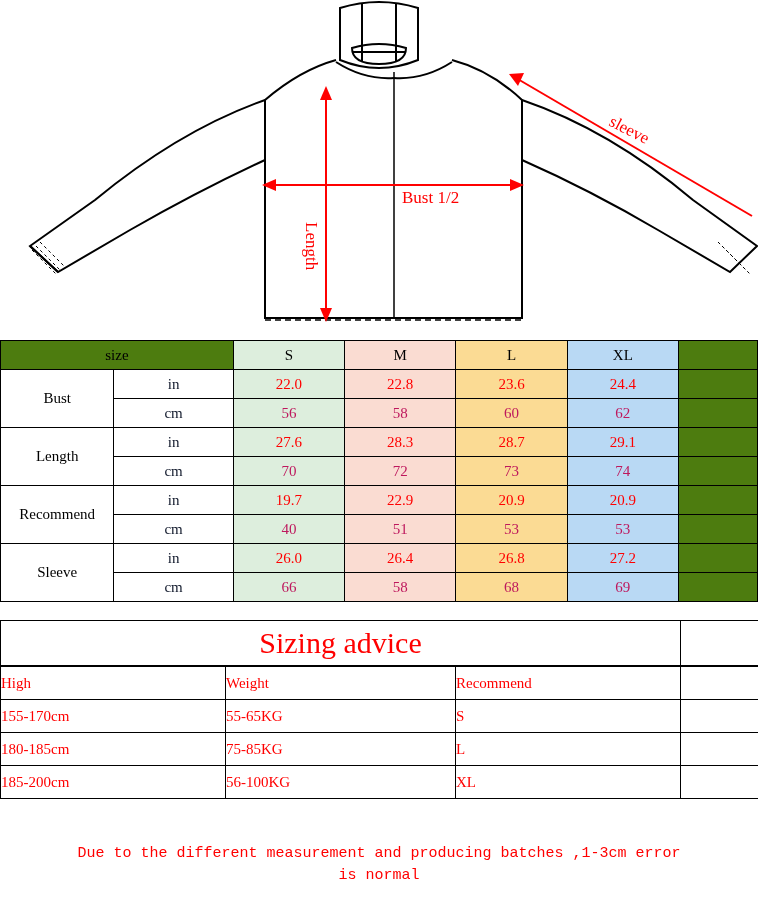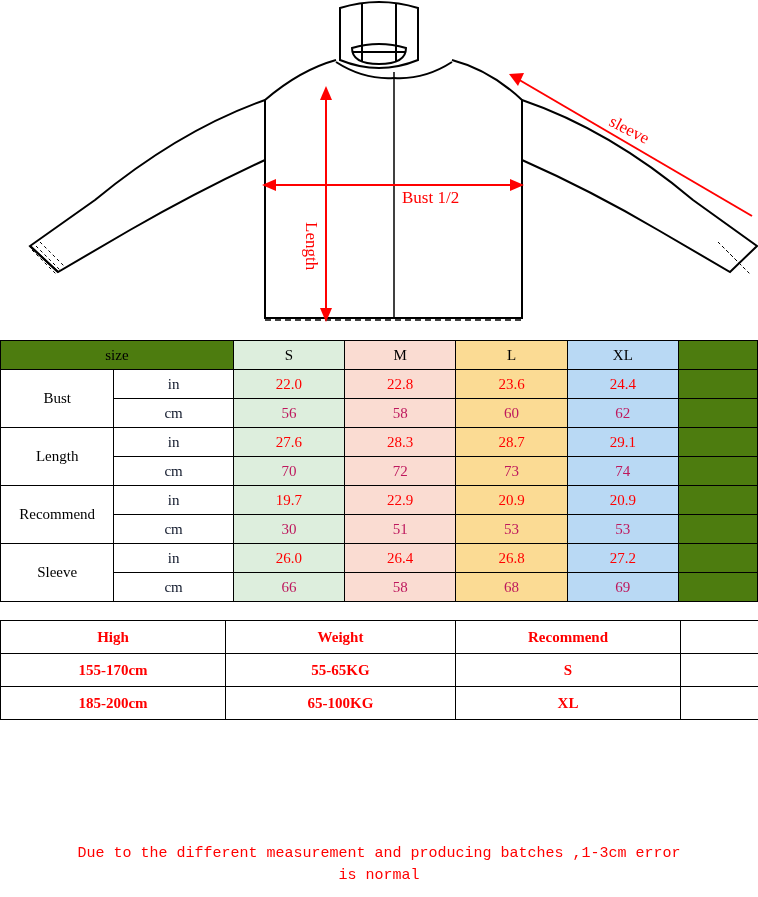--- a/index.html
+++ b/index.html
@@ -116,24 +116,23 @@
   }
 
   .advice {
     width: 758px;
     border-collapse: collapse;
     table-layout: fixed;
   }
   .advice td {
     border: 1px solid #000;
     height: 32px;
-    text-align: center;
     color: #ff0000;
     font-size: 15px;
-    font-weight: bold;
+    font-weight: normal;
     font-family: "Liberation Serif", serif;
     padding: 0;
   }
   .adv-c1 { width: 225px; }
   .adv-c2 { width: 230px; }
   .adv-c3 { width: 225px; }
   .adv-c4 { width: 78px; }
 
   .footnote {
     position: absolute;
@@ -269,21 +268,21 @@
         <td class="row-label" rowspan="2">Recommend</td>
         <td class="unit-in">in</td>
         <td class="val-in bg-s">19.7</td>
         <td class="val-in bg-m">22.9</td>
         <td class="val-in bg-l">20.9</td>
         <td class="val-in bg-xl">20.9</td>
         <td class="bg-white"></td>
       </tr>
       <tr>
         <td class="unit-cm">cm</td>
-        <td class="val-cm bg-s">30</td>
+        <td class="val-cm bg-s">40</td>
         <td class="val-cm bg-m">51</td>
         <td class="val-cm bg-l">53</td>
         <td class="val-cm bg-xl">53</td>
         <td class="bg-white"></td>
       </tr>
 
       <tr>
         <td class="row-label" rowspan="2">Sleeve</td>
         <td class="unit-in">in</td>
         <td class="val-in bg-s">26.0</td>
@@ -297,20 +296,34 @@
         <td class="val-cm bg-s">66</td>
         <td class="val-cm bg-m">58</td>
         <td class="val-cm bg-l">68</td>
         <td class="val-cm bg-xl">69</td>
         <td class="bg-white"></td>
       </tr>
     </tbody>
   </table>
 
   <div class="advice-wrap">
+    <table class="advice-title-row">
+      <colgroup>
+        <col class="adv-c1">
+          <col class="adv-c2">
+          <col class="adv-c3">
+          <col class="adv-c4">
+      </colgroup>
+      <tbody>
+        <tr>
+          <td class="advice-title" colspan="3">Sizing advice</td>
+          <td></td>
+        </tr>
+      </tbody>
+    </table>
 
     <table class="advice">
       <colgroup>
         <col class="adv-c1">
           <col class="adv-c2">
           <col class="adv-c3">
           <col class="adv-c4">
       </colgroup>
       <tbody>
         <tr>
@@ -319,22 +332,28 @@
           <td>Recommend</td>
           <td></td>
         </tr>
         <tr>
           <td>155-170cm</td>
           <td>55-65KG</td>
           <td>S</td>
           <td></td>
         </tr>
         <tr>
+          <td>180-185cm</td>
+          <td>75-85KG</td>
+          <td>L</td>
+          <td></td>
+        </tr>
+        <tr>
           <td>185-200cm</td>
-          <td>65-100KG</td>
+          <td>56-100KG</td>
           <td>XL</td>
           <td></td>
         </tr>
       </tbody>
     </table>
   </div>
 
   <div class="footnote">
     <div>Due to the different measurement and producing batches ,1-3cm error</div>
     <div>is normal</div>

